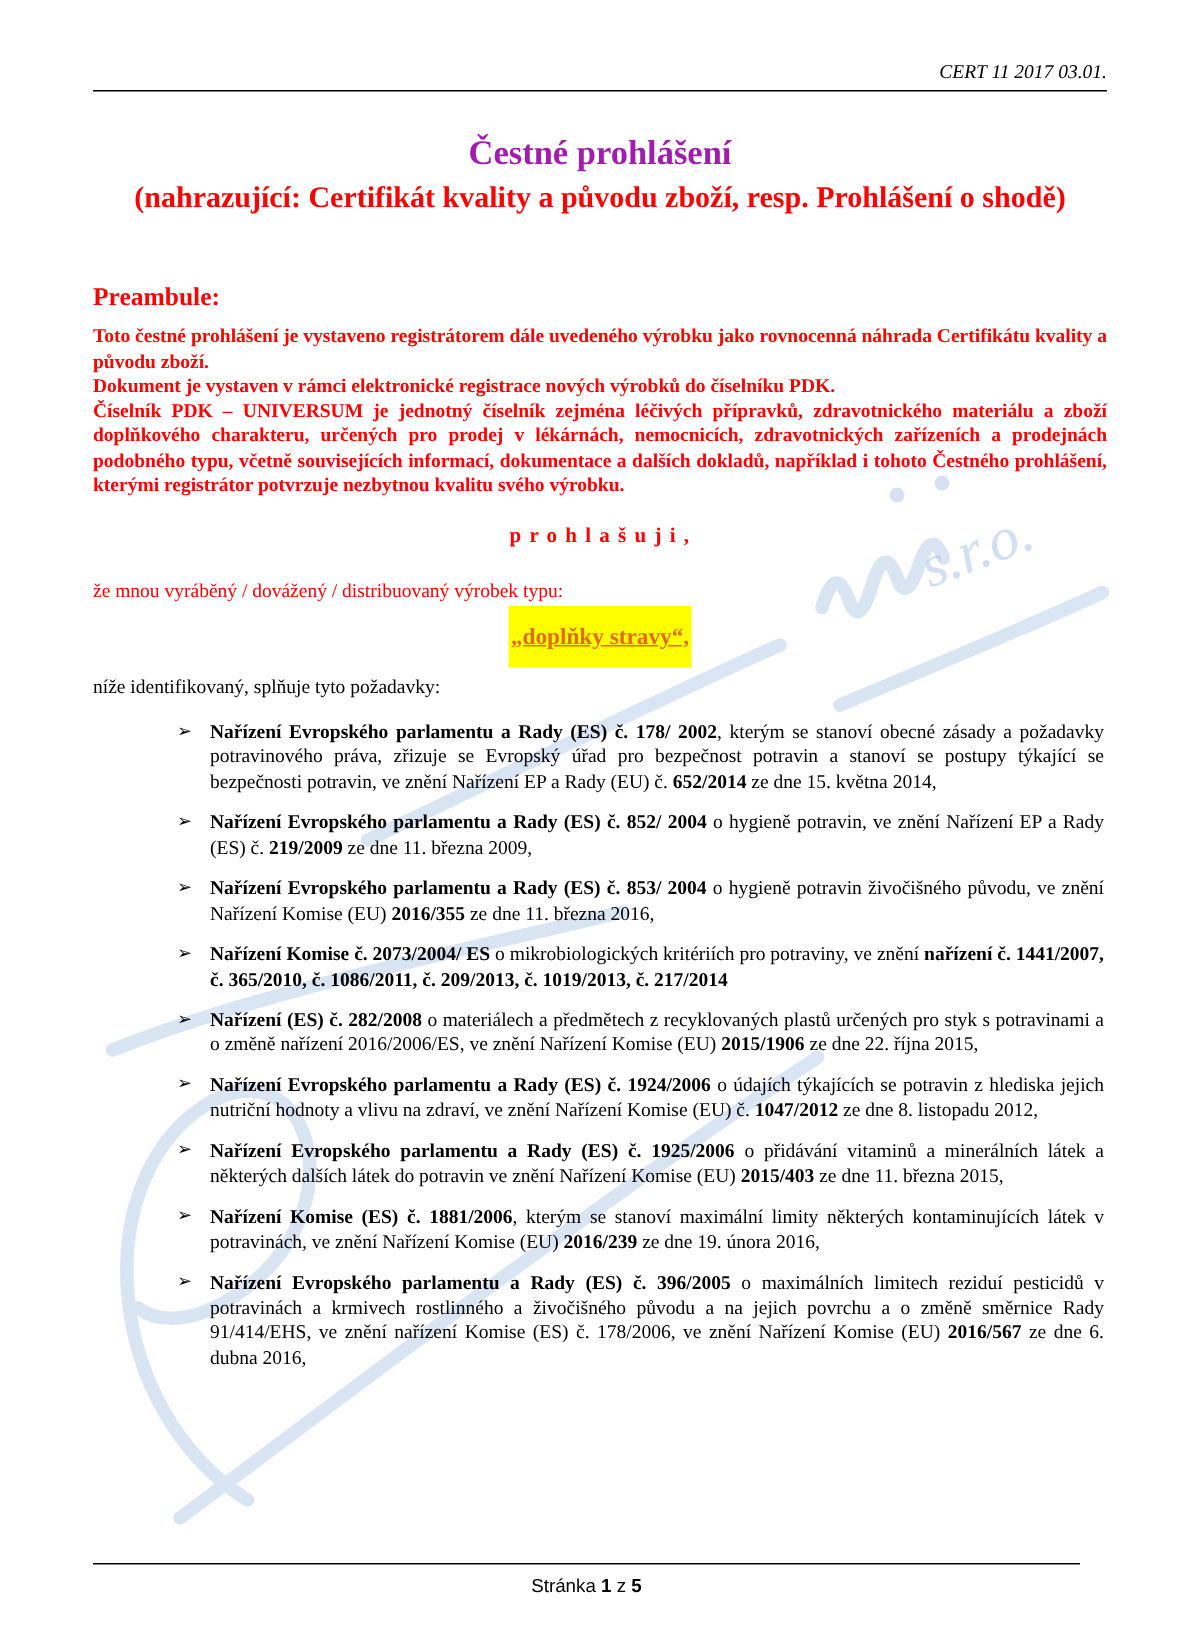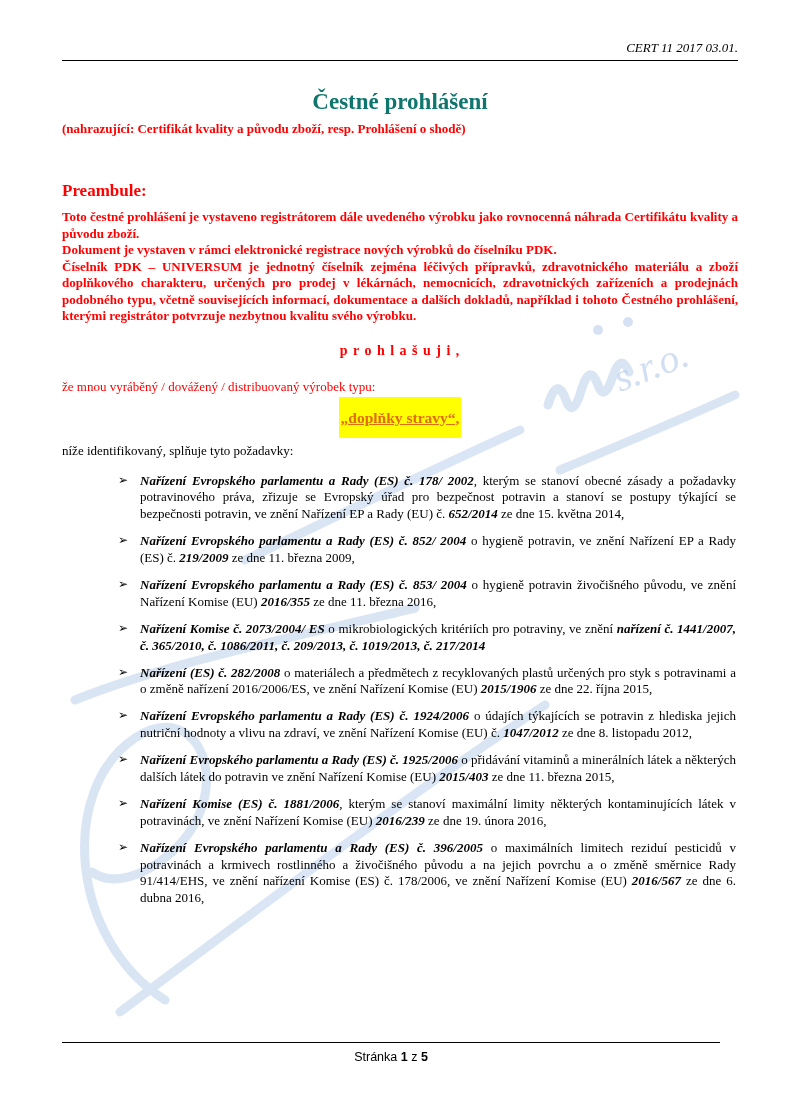--- a/index.html
+++ b/index.html
@@ -12,43 +12,43 @@
     overflow:hidden;
     box-sizing:border-box;
   }
   .content{position:relative;z-index:1;padding:40px 62px 0 62px;}
   
   .watermark{position:absolute;inset:0;z-index:0;pointer-events:none;}
   
   .header{border-bottom:1px solid #000;padding-bottom:4px;}
   .doc-code{text-align:right;font-style:italic;font-size:13px;}
   
-  .title{margin:28px 0 0 0;text-align:center;color:#0f766e;font-size:23px;font-weight:bold;}
-  .subtitle{margin-top:6px;color:#ff0000;font-size:13px;font-weight:bold;}
+  .title{margin:28px 0 0 0;text-align:center;color:#a21caf;font-size:23px;font-weight:bold;}
+  .subtitle{margin-top:6px;text-align:center;color:#ff0000;font-size:20px;font-weight:bold;}
   .preamble-heading{margin:44px 0 8px 0;color:#ff0000;font-size:17px;font-weight:bold;}
   .red-para{margin:0;color:#ff0000;font-weight:bold;font-size:13px;line-height:1.27;text-align:justify;}
   .red-center{margin:24px 40px 0 40px;color:#ff0000;font-size:13.5px;text-align:center;}
   .verb{margin-top:18px;font-weight:bold;letter-spacing:1px;font-size:14px;}
   .red-left{margin:20px 0 0 0;color:#ff0000;font-size:13px;}
   .product-wrap{margin-top:14px;text-align:center;}
   .product-type{
     background:#ffff00;
     color:#e36c0a;
     font-weight:bold;
     font-size:15.5px;
     text-decoration:underline;
     padding:12px 2px;
   }
   .black-left{margin:16px 0 0 0;color:#000;font-size:13px;}
   
   .requirements{list-style:none;margin:14px 0 0 0;padding:0 2px 0 56px;}
   .requirements li{display:flex;margin-bottom:10px;font-size:13px;line-height:1.3;}
   .requirements .marker{flex:0 0 22px;font-size:12px;}
   .requirements .req-text{flex:1;text-align:justify;}
-  .requirements b{font-weight:bold;font-style:italic;}
+  .requirements b{font-weight:bold;}
   
   .footer{
     position:absolute;z-index:1;
     left:62px;right:80px;bottom:36px;
     border-top:1px solid #000;
     padding-top:7px;
     text-align:center;
     font-family:"Liberation Sans", sans-serif;
     font-size:12.5px;
   }

